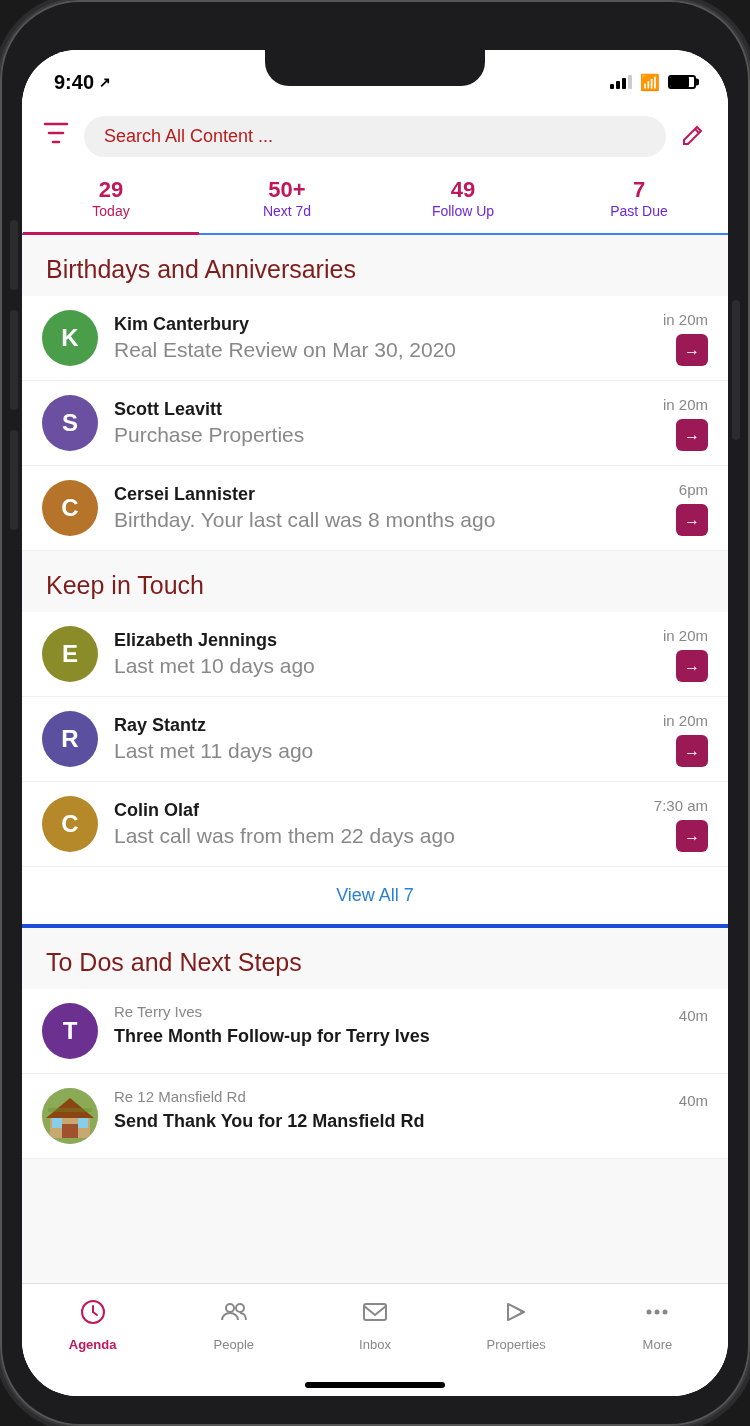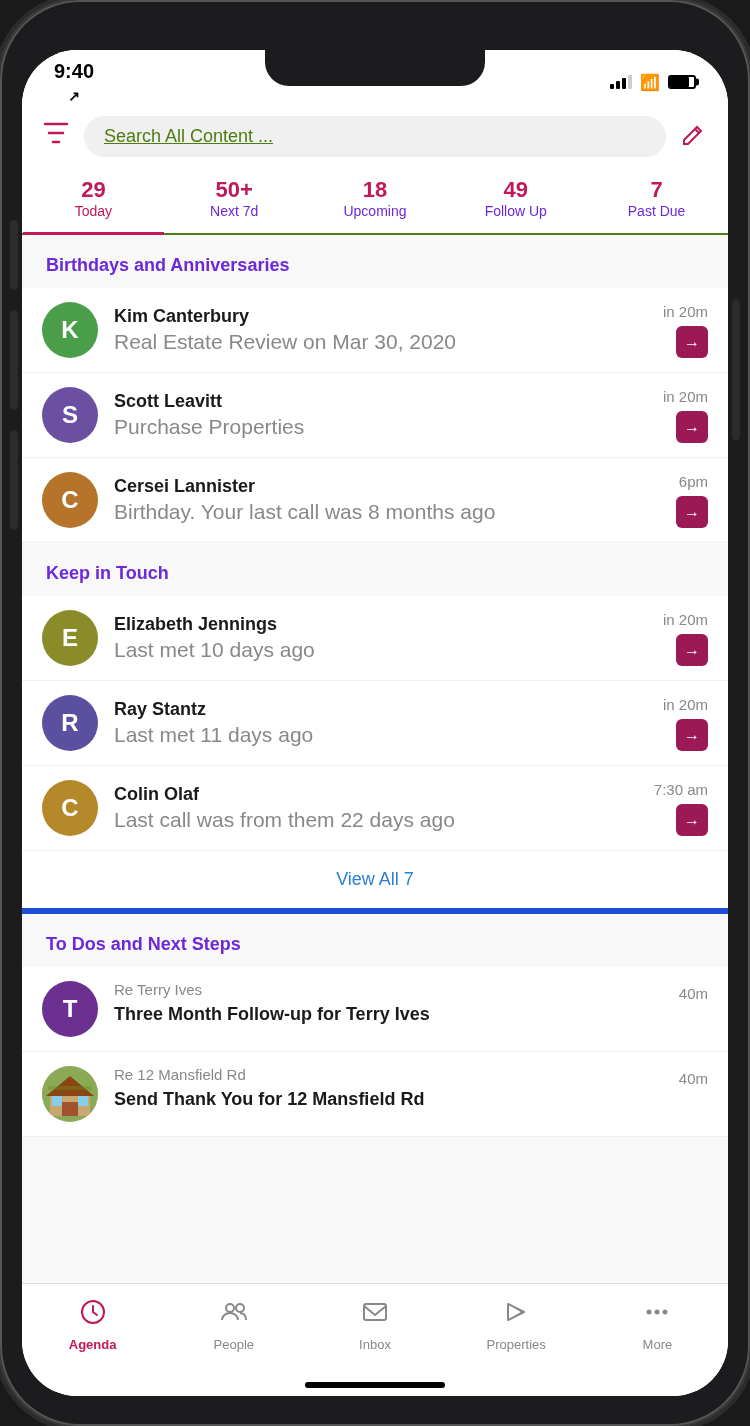--- a/index.html
+++ b/index.html
@@ -68,21 +68,20 @@
       background: #fff;
       height: 56px;
     }
     .status-time {
       font-size: 20px;
       font-weight: 600;
       color: #000;
       display: flex;
       align-items: center;
       gap: 5px;
-      flex-direction: column;
     }
     .status-time .location-arrow {
       font-size: 14px;
       color: #000;
     }
     .status-icons {
       display: flex;
       align-items: center;
       gap: 8px;
     }
@@ -143,34 +142,33 @@
     .search-bar {
       flex: 1;
       background: #f0f0f0;
       border-radius: 24px;
       padding: 10px 20px;
       display: flex;
       align-items: center;
       gap: 8px;
     }
     .search-placeholder {
-      color: #4d7c0f;
+      color: #b91c1c;
       font-size: 18px;
-      text-decoration: underline;
     }
     .compose-icon {
       color: #c0185a;
       font-size: 24px;
     }
 
     
     .top-tabs {
       display: flex;
       background: #fff;
-      border-bottom: 2px solid #4d7c0f;
+      border-bottom: 2px solid #3b82f6;
       padding: 0 1px;
     }
     .top-tab {
       flex: 1;
       text-align: center;
       padding: 10px 4px 14px;
       position: relative;
     }
     .top-tab .tab-count {
       font-size: 22px;
@@ -200,23 +198,23 @@
       overflow-y: auto;
       background: #f8f8f8;
     }
 
     
     .section-header {
       padding: 20px 24px 12px;
       background: #f8f8f8;
     }
     .section-title {
-      font-size: 18px;
-      font-weight: 700;
-      color: #6d28d9;
+      font-size: 25px;
+      font-weight: 400;
+      color: #7f1d1d;
     }
 
     
     .contact-item {
       display: flex;
       align-items: center;
       padding: 14px 20px;
       background: #fff;
       border-bottom: 1px solid #f0f0f0;
       gap: 16px;
@@ -276,21 +274,21 @@
       font-size: 16px;
     }
 
     
     .view-all {
       text-align: center;
       padding: 18px;
       background: #fff;
       color: #2a7fd4;
       font-size: 18px;
-      border-bottom: 6px solid #1d4ed8;
+      border-bottom: 4px solid #1d4ed8;
     }
 
     
     .todo-item {
       display: flex;
       align-items: flex-start;
       padding: 14px 20px;
       background: #fff;
       border-bottom: 1px solid #f0f0f0;
       gap: 16px;
@@ -413,24 +411,20 @@
       </div>
 
       <div class="top-tabs">
         <div class="top-tab active">
           <span class="tab-count">29</span>
           <span class="tab-label">Today</span>
         </div>
         <div class="top-tab">
           <span class="tab-count">50+</span>
           <span class="tab-label">Next 7d</span>
-        </div>
-        <div class="top-tab">
-          <span class="tab-count">18</span>
-          <span class="tab-label">Upcoming</span>
         </div>
         <div class="top-tab">
           <span class="tab-count">49</span>
           <span class="tab-label">Follow Up</span>
         </div>
         <div class="top-tab">
           <span class="tab-count">7</span>
           <span class="tab-label">Past Due</span>
         </div>
       </div>

